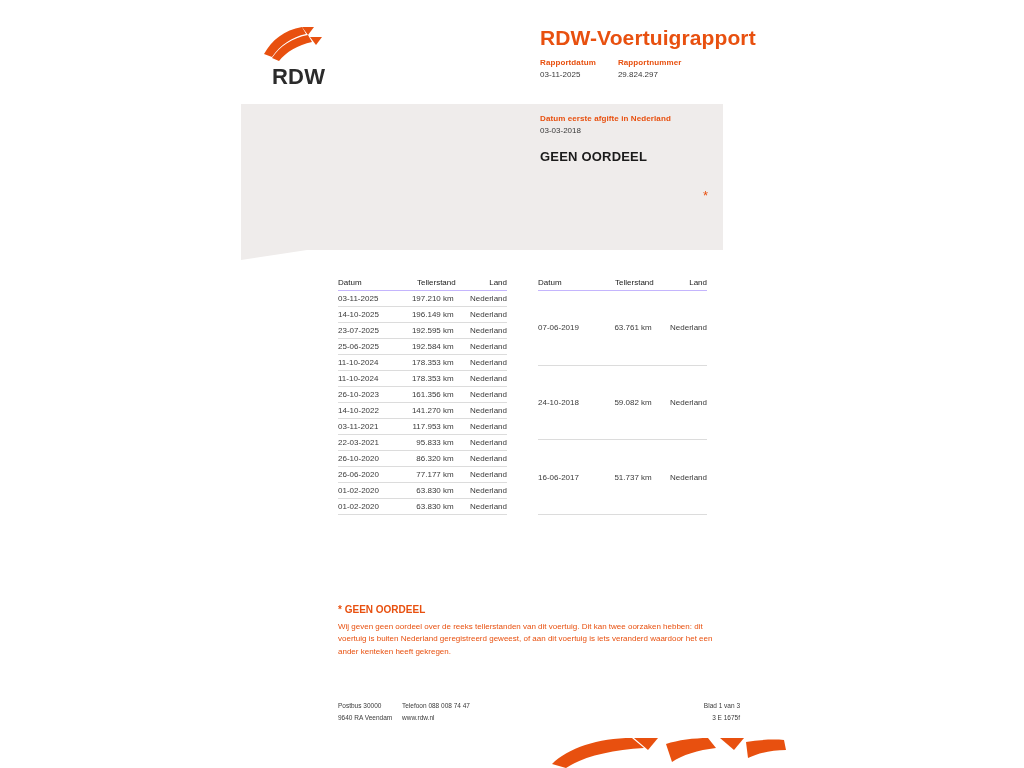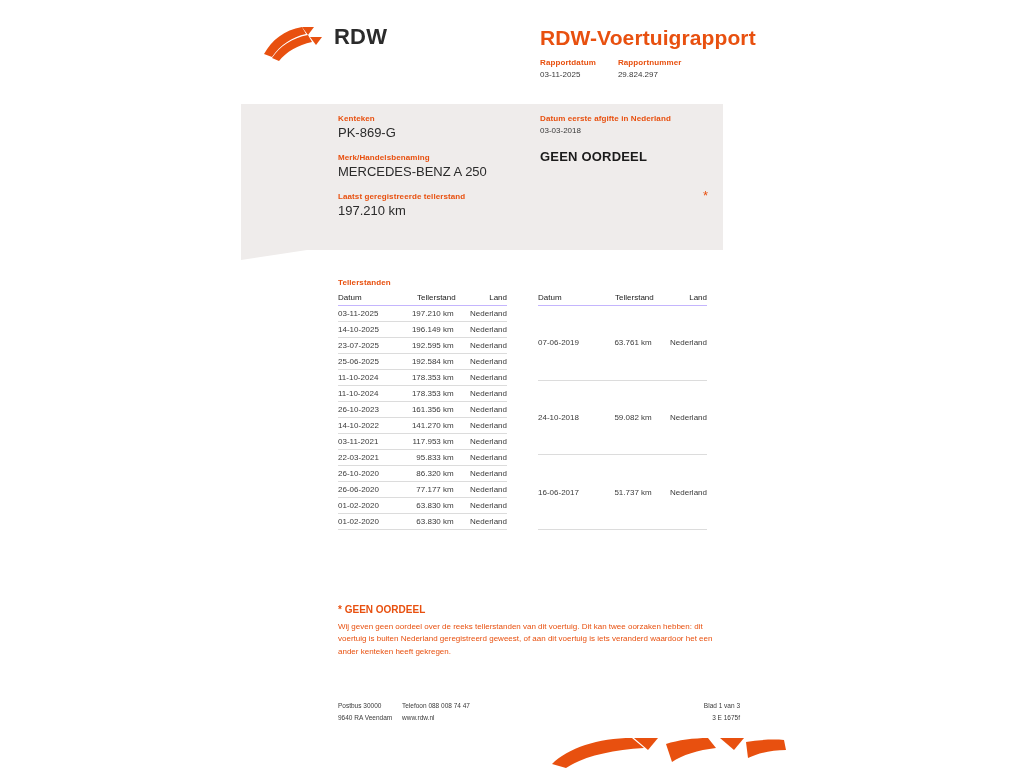--- a/index.html
+++ b/index.html
@@ -22,20 +22,21 @@
     position: absolute;
     left: 0; top: 0;
     width: 1024px;
     height: 95px;
   }
   .logo-wrap {
     position: absolute;
     left: 262px; top: 24px;
     display: flex;
     align-items: flex-start;
+    flex-direction: column;
   }
   .logo-mark { width: 62px; height: 40px; }
   .logo-text {
     margin-left: 10px;
     font-size: 22px;
     font-weight: bold;
     color: #2b2b2b;
     letter-spacing: 0.2px;
     line-height: 1;
     margin-top: 2px;
@@ -236,46 +237,31 @@
       <div class="meta-block">
         <div class="meta-label">Rapportnummer</div>
         <div class="meta-value">29.824.297</div>
       </div>
     </div>
   </div>
 
   <div class="panel"></div>
   <div class="panel-notch"></div>
 
-  <div class="panel-col-left">
-    <div>
-      <div class="field-label">Kenteken</div>
-      <div class="field-value-big">PK-869-G</div>
-    </div>
-    <div>
-      <div class="field-label">Merk/Handelsbenaming</div>
-      <div class="field-value-big">MERCEDES-BENZ A 250</div>
-    </div>
-    <div>
-      <div class="field-label">Laatst geregistreerde tellerstand</div>
-      <div class="field-value-big">197.210 km</div>
-    </div>
-  </div>
 
   <div class="panel-col-right">
     <div>
       <div class="field-label">Datum eerste afgifte in Nederland</div>
       <div class="field-value-small">03-03-2018</div>
     </div>
     <div class="verdict">GEEN OORDEEL</div>
   </div>
   <div class="verdict-star">*</div>
 
   <div class="tables-area">
-    <div class="tables-title">Tellerstanden</div>
     <div class="tables-flex">
       <table class="odo">
         <thead>
           <tr>
             <th>Datum</th>
             <th class="num">Tellerstand</th>
             <th class="land">Land</th>
           </tr>
         </thead>
         <tbody id="odo-left">

